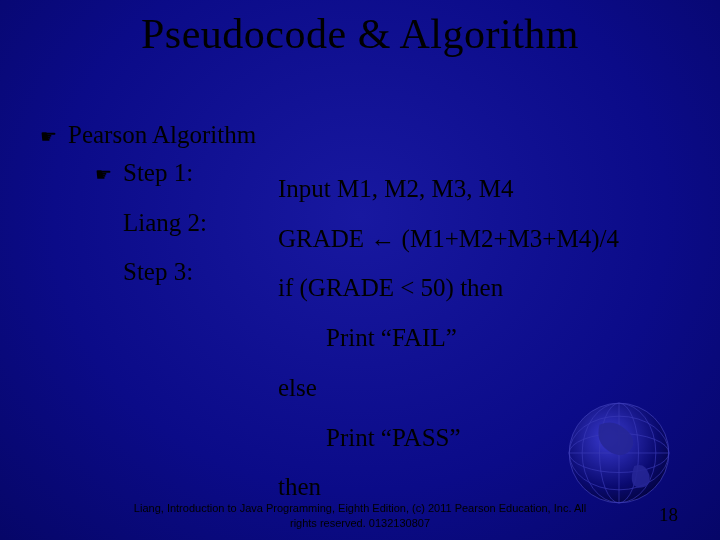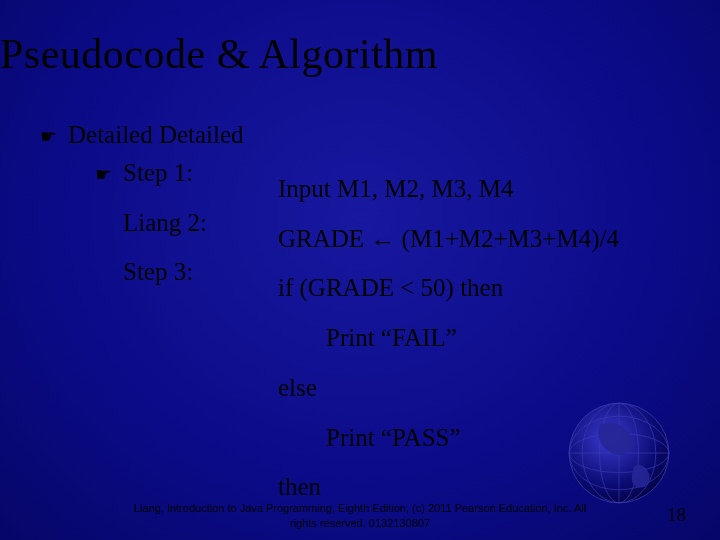--- a/index.html
+++ b/index.html
@@ -9,22 +9,23 @@
     height: 540px;
     overflow: hidden;
   }
   body {
     background: radial-gradient(ellipse at 50% 40%, #1818a0 0%, #0b0b88 60%, #060668 100%);
     color: #000;
     font-family: "Times New Roman", Times, serif;
     position: relative;
   }
   .title {
+    text-align: center;
     font-size: 42px;
-    margin-top: 30px;
+    margin-top: 10px;
     letter-spacing: 0.5px;
   }
   .content {
     position: absolute;
     top: 118px;
     left: 40px;
     right: 20px;
     font-size: 25px;
     line-height: 1.35;
   }
@@ -64,21 +65,21 @@
     right: 0;
     text-align: center;
     font-size: 11px;
     font-family: Arial, Helvetica, sans-serif;
     line-height: 1.3;
     margin-top: 32px;
   }
   .page-num {
     position: absolute;
     bottom: 14px;
-    right: 34px;
+    right: 42px;
     font-size: 19px;
     font-family: "Times New Roman", serif;
   }
   .globe {
     position: absolute;
     bottom: 22px;
     right: 36px;
     width: 130px;
     height: 130px;
     pointer-events: none;
@@ -104,21 +105,21 @@
   <line x1="60" y1="14" x2="60" y2="106" stroke="#3a3ab8" stroke-width="0.6"></line>
   <path d="M 42 34 Q 55 28, 66 38 Q 78 48, 70 58 Q 62 66, 50 58 Q 38 50, 42 34 Z" fill="#262696" opacity="0.9"></path>
   <path d="M 74 72 Q 84 68, 88 80 Q 90 92, 78 92 Q 68 90, 74 72 Z" fill="#262696" opacity="0.9"></path>
 </svg>
 
 <div class="title">Pseudocode &amp; Algorithm</div>
 
 <div class="content">
   <div class="bullet-row">
     <span class="hand">☛</span>
-    <span>Detailed Detailed</span>
+    <span>Pearson Algorithm</span>
   </div>
   <div class="sub">
     <div class="bullet-row">
       <span class="hand">☛</span>
       <div style="flex:1">
         <div class="step-line">
           <span class="step-label">Step 1:</span>
           <span class="step-body">Input M1, M2, M3, M4</span>
         </div>
         <div class="step-line">

